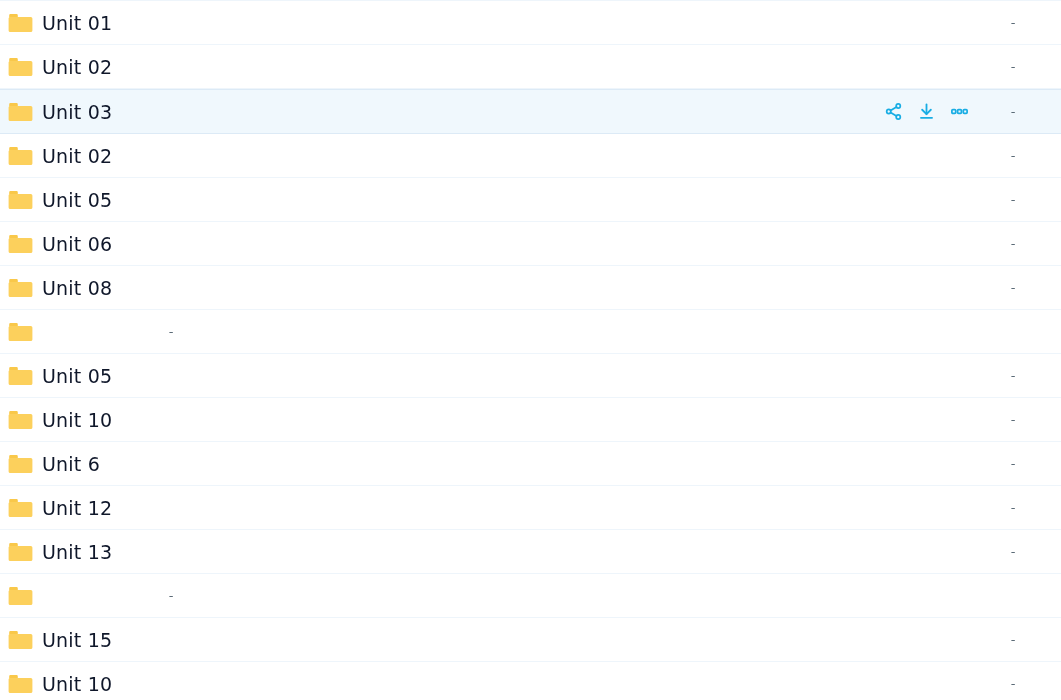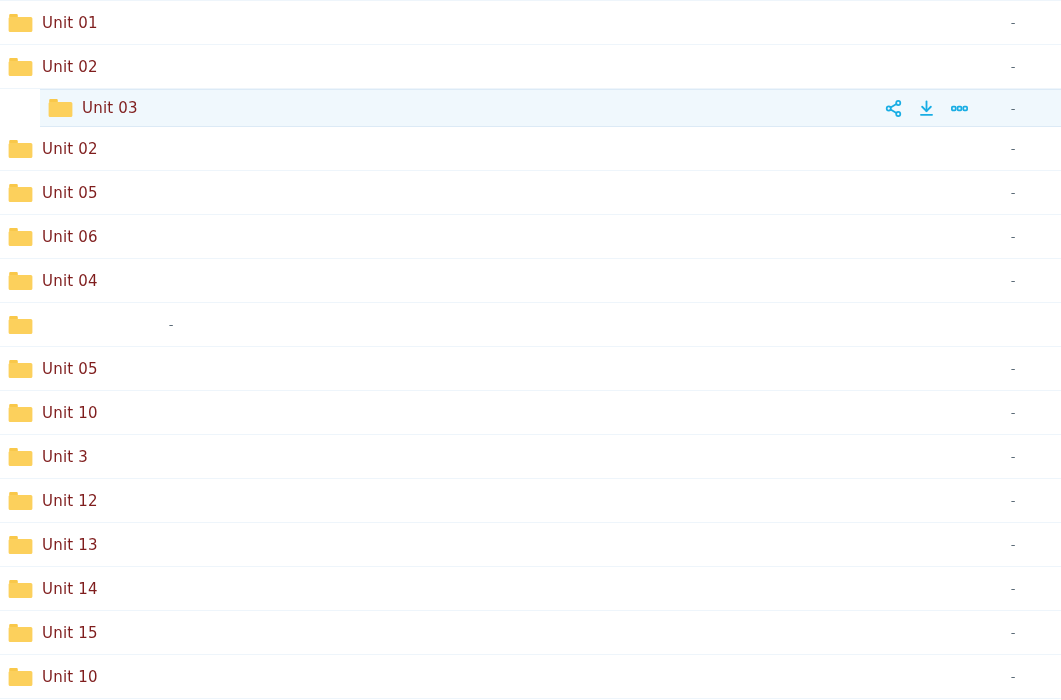--- a/index.html
+++ b/index.html
@@ -27,44 +27,43 @@
     display: flex;
     align-items: center;
     border-bottom: 1px solid #eef5fb;
     background: #ffffff;
   }
 
   .file-row.selected {
     background: #f0f8fd;
     border-top: 1px solid #dceaf6;
     border-bottom: 1px solid #dceaf6;
-    height: 38px;
-    margin-left: 40px;
+    height: 45px;
   }
 
   .file-icon-cell {
     width: 42px;
     flex: 0 0 42px;
     display: flex;
     align-items: center;
     justify-content: flex-start;
     padding-left: 8px;
     box-sizing: border-box;
   }
 
   .folder-icon {
     display: block;
     width: 25px;
     height: 20px;
   }
 
   .file-name {
     flex: 1 1 auto;
-    font-size: 15px;
-    color: #7f1d1d;
+    font-size: 19px;
+    color: #0f172a;
     letter-spacing: 0.2px;
     white-space: nowrap;
     overflow: hidden;
     text-overflow: ellipsis;
     padding-right: 12px;
   }
 
   .row-actions {
     flex: 0 0 auto;
     display: flex;
@@ -359,21 +358,21 @@
     <div class="file-row">
     <div class="file-icon-cell">
       <span class="folder-icon">
         <svg viewBox="0 0 25 20" xmlns="http://www.w3.org/2000/svg" aria-hidden="true">
           <path d="M1.2 2.2 A1.2 1.2 0 0 1 2.4 1 H8.6 A1.2 1.2 0 0 1 9.8 2.2 V4.6 H1.2 Z" fill="#f9c84a"></path>
           <path d="M0.6 5.2 A1.6 1.6 0 0 1 2.2 3.9 H22.8 A1.6 1.6 0 0 1 24.4 5.5 V17.4 A1.6 1.6 0 0 1 22.8 19 H2.2 A1.6 1.6 0 0 1 0.6 17.4 Z" fill="#fcd05c"></path>
         </svg>
       </span>
     </div>
 
-    <div class="file-name">Unit 04</div>
+    <div class="file-name">Unit 08</div>
 
     <div class="row-actions">
       <span class="action-icon">
         <svg viewBox="0 0 24 24" fill="none" stroke="currentColor" stroke-width="2.2" stroke-linecap="round" stroke-linejoin="round" xmlns="http://www.w3.org/2000/svg">
           <circle cx="18" cy="5" r="2.6"></circle>
           <circle cx="6" cy="12" r="2.6"></circle>
           <circle cx="18" cy="19" r="2.6"></circle>
           <line x1="8.3" y1="10.8" x2="15.7" y2="6.3"></line>
           <line x1="8.3" y1="13.2" x2="15.7" y2="17.7"></line>
         </svg>
@@ -526,21 +525,21 @@
     <div class="file-row">
     <div class="file-icon-cell">
       <span class="folder-icon">
         <svg viewBox="0 0 25 20" xmlns="http://www.w3.org/2000/svg" aria-hidden="true">
           <path d="M1.2 2.2 A1.2 1.2 0 0 1 2.4 1 H8.6 A1.2 1.2 0 0 1 9.8 2.2 V4.6 H1.2 Z" fill="#f9c84a"></path>
           <path d="M0.6 5.2 A1.6 1.6 0 0 1 2.2 3.9 H22.8 A1.6 1.6 0 0 1 24.4 5.5 V17.4 A1.6 1.6 0 0 1 22.8 19 H2.2 A1.6 1.6 0 0 1 0.6 17.4 Z" fill="#fcd05c"></path>
         </svg>
       </span>
     </div>
 
-    <div class="file-name">Unit 3</div>
+    <div class="file-name">Unit 6</div>
 
     <div class="row-actions">
       <span class="action-icon">
         <svg viewBox="0 0 24 24" fill="none" stroke="currentColor" stroke-width="2.2" stroke-linecap="round" stroke-linejoin="round" xmlns="http://www.w3.org/2000/svg">
           <circle cx="18" cy="5" r="2.6"></circle>
           <circle cx="6" cy="12" r="2.6"></circle>
           <circle cx="18" cy="19" r="2.6"></circle>
           <line x1="8.3" y1="10.8" x2="15.7" y2="6.3"></line>
           <line x1="8.3" y1="13.2" x2="15.7" y2="17.7"></line>
         </svg>
@@ -652,21 +651,20 @@
     <div class="file-row">
     <div class="file-icon-cell">
       <span class="folder-icon">
         <svg viewBox="0 0 25 20" xmlns="http://www.w3.org/2000/svg" aria-hidden="true">
           <path d="M1.2 2.2 A1.2 1.2 0 0 1 2.4 1 H8.6 A1.2 1.2 0 0 1 9.8 2.2 V4.6 H1.2 Z" fill="#f9c84a"></path>
           <path d="M0.6 5.2 A1.6 1.6 0 0 1 2.2 3.9 H22.8 A1.6 1.6 0 0 1 24.4 5.5 V17.4 A1.6 1.6 0 0 1 22.8 19 H2.2 A1.6 1.6 0 0 1 0.6 17.4 Z" fill="#fcd05c"></path>
         </svg>
       </span>
     </div>
 
-    <div class="file-name">Unit 14</div>
 
     <div class="row-actions">
       <span class="action-icon">
         <svg viewBox="0 0 24 24" fill="none" stroke="currentColor" stroke-width="2.2" stroke-linecap="round" stroke-linejoin="round" xmlns="http://www.w3.org/2000/svg">
           <circle cx="18" cy="5" r="2.6"></circle>
           <circle cx="6" cy="12" r="2.6"></circle>
           <circle cx="18" cy="19" r="2.6"></circle>
           <line x1="8.3" y1="10.8" x2="15.7" y2="6.3"></line>
           <line x1="8.3" y1="13.2" x2="15.7" y2="17.7"></line>
         </svg>

